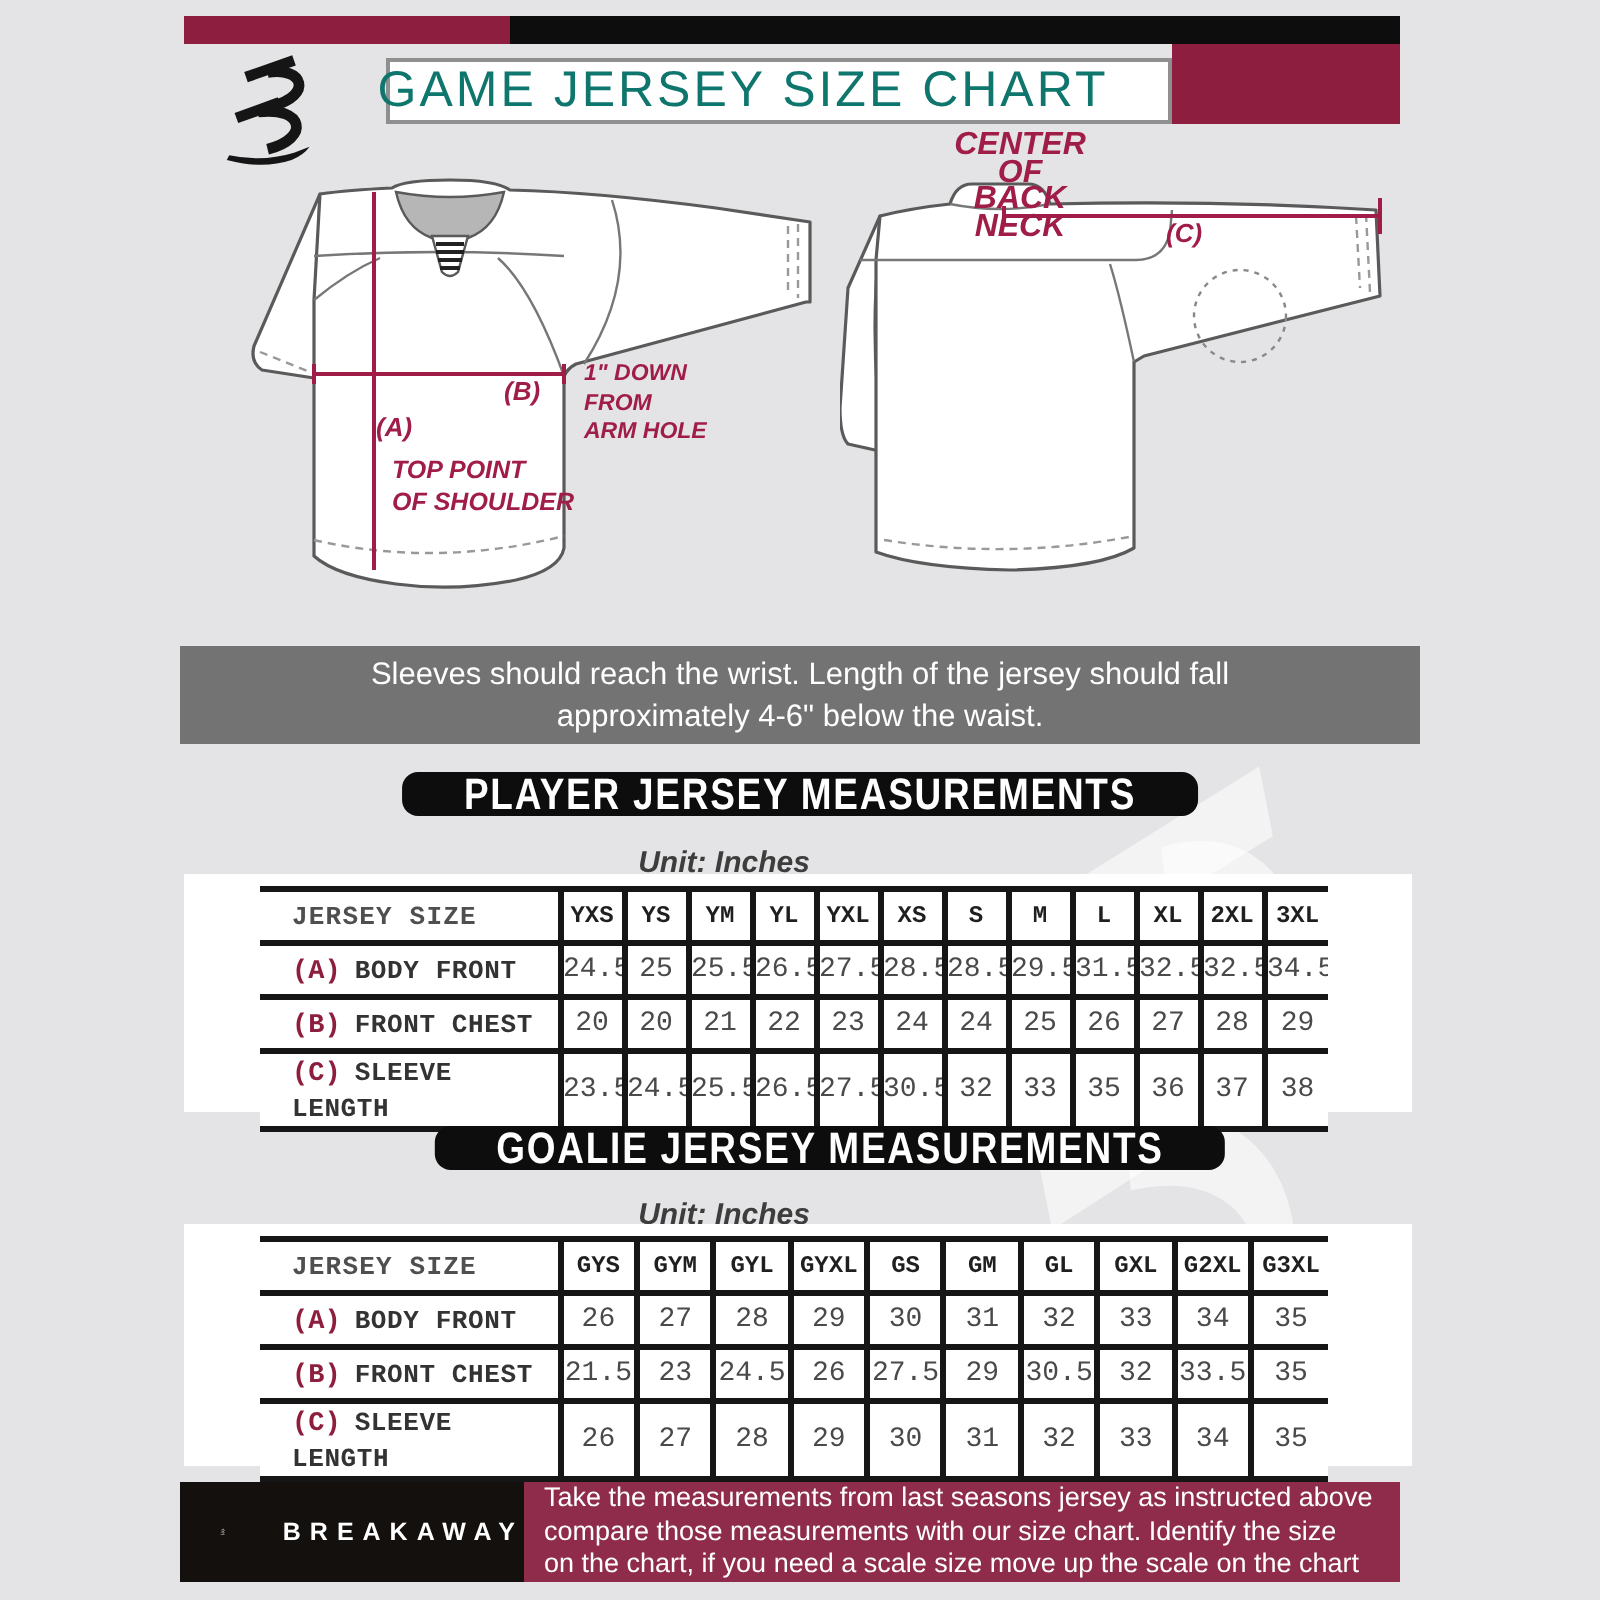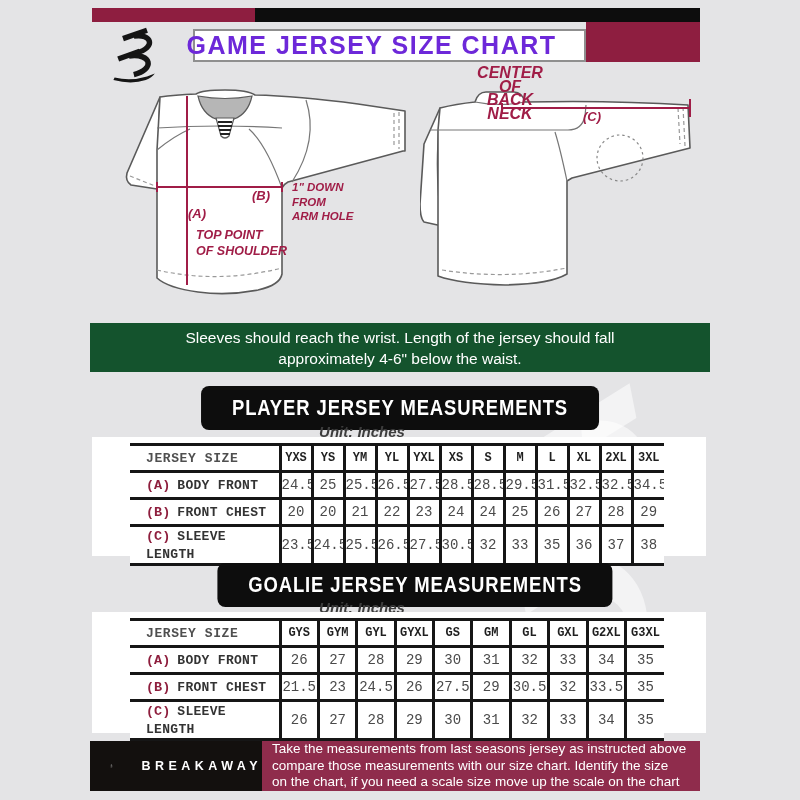--- a/index.html
+++ b/index.html
@@ -8,44 +8,44 @@
   .abs{position:absolute;}
   .pre{white-space:pre-line;}
 
   
   .top-bar{top:8px;left:92px;width:608px;height:14px;display:flex;}
   .top-bar .seg-maroon{width:163px;height:100%;background:#8e1e40;}
   .top-bar .seg-black{flex:1;height:100%;background:#0d0d0d;}
   .title-maroon{left:586px;top:22px;width:114px;height:40px;background:#8e1e40;}
   .title-box{left:193px;top:29px;width:389px;height:29px;background:#fff;border:2px solid #8f8f8f;
              display:flex;align-items:center;justify-content:center;}
-  .title-box span{font-size:25px;font-weight:bold;letter-spacing:1.5px;color:#6d28d9;
+  .title-box span{font-size:25px;font-weight:normal;letter-spacing:1.5px;color:#0f766e;
                   transform:translateX(-18px);white-space:nowrap;}
   .logo-hdr{left:110px;top:26px;color:#151515;}
 
   
   .watermark{left:495px;top:372px;color:rgba(255,255,255,0.55);}
 
   
   .jersey{stroke:#5a5a5a;stroke-width:1.6;fill:#ffffff;stroke-linejoin:round;}
   .seam{fill:none;stroke:#777;stroke-width:1.2;}
   .stitch{fill:none;stroke:#999;stroke-width:1.2;stroke-dasharray:4 3;}
   .lace{stroke:#222;stroke-width:2;}
   .ann-line{stroke:#a01d47;stroke-width:2;}
   .ann-key{color:#a01d47;font-weight:bold;font-style:italic;font-size:13px;}
   .ann-txt{color:#a01d47;font-style:italic;font-weight:bold;font-size:11.5px;line-height:14.5px;}
 
   
-  .notice{left:90px;top:323px;width:620px;height:49px;background:#14532d;color:#fff;
+  .notice{left:90px;top:323px;width:620px;height:49px;background:#737373;color:#fff;
           display:flex;align-items:center;justify-content:center;text-align:center;
           font-size:15.5px;line-height:21px;}
 
   
-  .sec-head{left:50%;transform:translateX(-50%);height:44px;background:#0d0d0d;color:#fff;
-            border-radius:8px;display:flex;align-items:center;padding:0 8px;}
+  .sec-head{left:50%;transform:translateX(-50%);height:22px;background:#0d0d0d;color:#fff;
+            border-radius:8px;display:flex;align-items:flex-start;padding:0 8px;}
   .sec-head span{font-weight:bold;font-size:21px;letter-spacing:1px;white-space:nowrap;
                  transform:scale(0.88,1.05);}
   .unit{left:0;width:724px;text-align:center;font-style:italic;font-weight:bold;
         font-size:15px;color:#3d3d3d;}
 
   
   .panel{background:#ffffff;}
   table.meas{border-collapse:collapse;table-layout:fixed;width:534px;}
   table.meas td{border:3px solid #161616;text-align:center;vertical-align:middle;
                 padding:0;background:#fff;overflow:hidden;}

